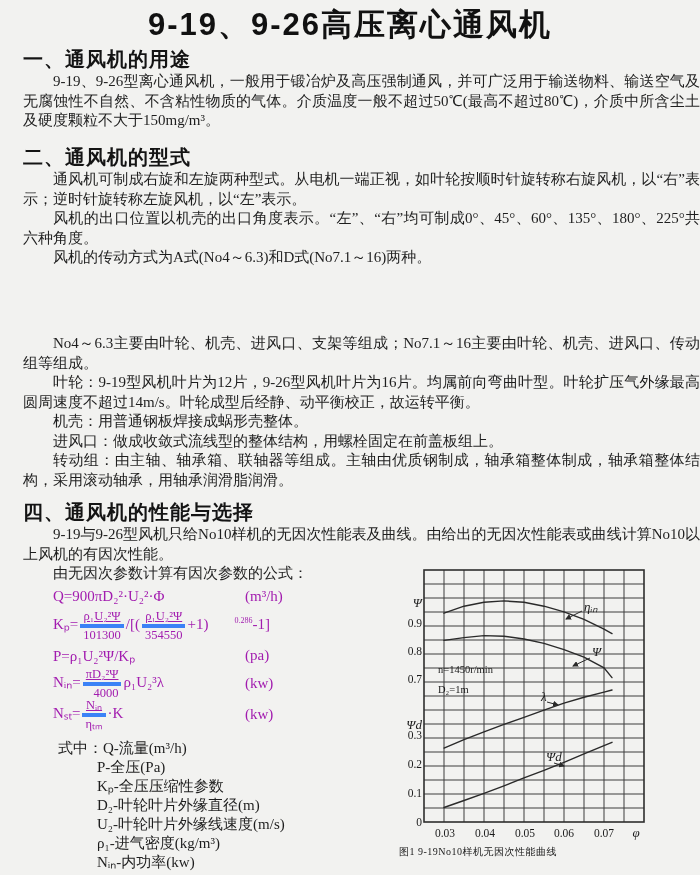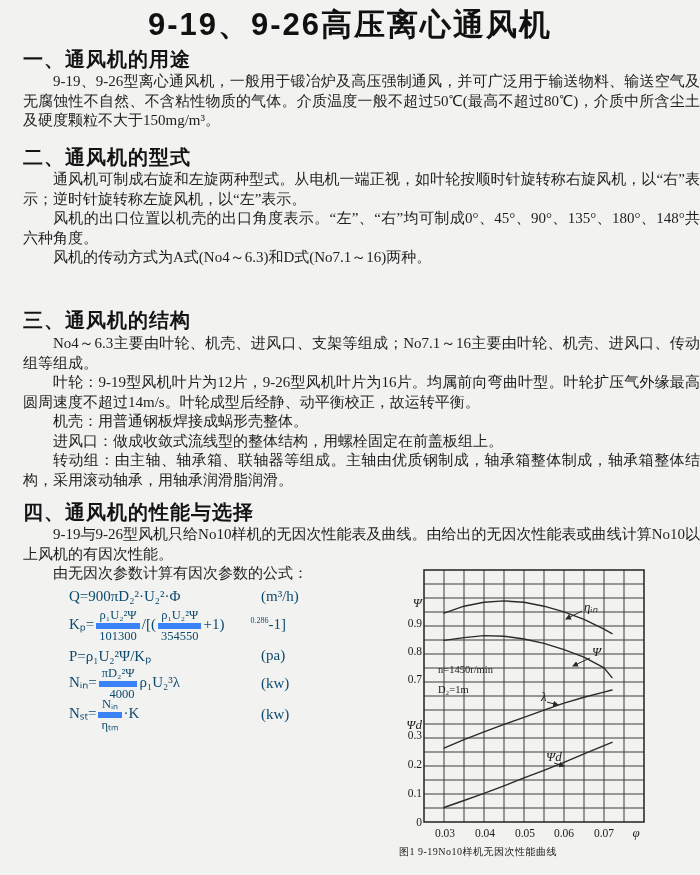--- a/index.html
+++ b/index.html
@@ -18,26 +18,26 @@
     position:absolute;left:23px;margin:0;
     font-family:"Liberation Sans", sans-serif;font-weight:bold;font-size:20px;
     letter-spacing:1px;color:#141414;
   }
   .body{
     position:absolute;left:23px;width:677px;font-size:15px;line-height:19.5px;
     text-align:justify;color:#1e1e1e;
   }
   .body p{margin:0;text-indent:2em;}
   
-  .formulas{position:absolute;left:69px;top:584px;width:340px;font-size:15px;color:#0c4a6e;}
+  .formulas{position:absolute;left:53px;top:584px;width:340px;font-size:15px;color:#a21caf;}
   .frow{position:relative;display:flex;align-items:center;}
   .fx{white-space:nowrap;}
   .unit{position:absolute;left:192px;white-space:nowrap;}
   .frac{display:inline-block;vertical-align:middle;text-align:center;font-size:12.5px;line-height:1.15;margin:0 2px;}
-  .frac .num{display:block;border-bottom:6px solid #3b82f6;padding:0 3px;}
+  .frac .num{display:block;border-bottom:4px solid #3b82f6;padding:0 3px;text-decoration:underline;}
   .frac .den{display:block;padding:0 3px;text-align:right;}
   .fx sup{font-size:8px;vertical-align:super;margin-left:26px;}
   
   .legend{position:absolute;left:58px;top:739px;font-size:15px;line-height:19px;color:#1e1e1e;}
   .legend .li{padding-left:39px;}
   
   .chart{position:absolute;left:398px;top:563px;}
   .chart svg{display:block;}
   .gridline{stroke:#3c3c3c;stroke-width:1;}
   .gridframe{fill:none;stroke:#2e2e2e;stroke-width:1.6;}
@@ -59,25 +59,24 @@
   <h1>9-19、9-26高压离心通风机</h1>
 
   <h2 class="sh" style="top:46px">一、通风机的用途</h2>
   <div class="body" style="top:72px">
     <p>9-19、9-26型离心通风机，一般用于锻冶炉及高压强制通风，并可广泛用于输送物料、输送空气及无腐蚀性不自然、不含粘性物质的气体。介质温度一般不超过50℃(最高不超过80℃)，介质中所含尘土及硬度颗粒不大于150mg/m³。</p>
   </div>
 
   <h2 class="sh" style="top:144px">二、通风机的型式</h2>
   <div class="body" style="top:170px">
     <p>通风机可制成右旋和左旋两种型式。从电机一端正视，如叶轮按顺时针旋转称右旋风机，以“右”表示；逆时针旋转称左旋风机，以“左”表示。</p>
-    <p>风机的出口位置以机壳的出口角度表示。“左”、“右”均可制成0°、45°、90°、135°、180°、148°共六种角度。</p>
+    <p>风机的出口位置以机壳的出口角度表示。“左”、“右”均可制成0°、45°、60°、135°、180°、225°共六种角度。</p>
     <p>风机的传动方式为A式(No4～6.3)和D式(No7.1～16)两种。</p>
   </div>
 
-  <h2 class="sh" style="top:307px">三、通风机的结构</h2>
   <div class="body" style="top:334px">
     <p>No4～6.3主要由叶轮、机壳、进风口、支架等组成；No7.1～16主要由叶轮、机壳、进风口、传动组等组成。</p>
     <p>叶轮：9-19型风机叶片为12片，9-26型风机叶片为16片。均属前向弯曲叶型。叶轮扩压气外缘最高圆周速度不超过14m/s。叶轮成型后经静、动平衡校正，故运转平衡。</p>
     <p>机壳：用普通钢板焊接成蜗形壳整体。</p>
     <p>进风口：做成收敛式流线型的整体结构，用螺栓固定在前盖板组上。</p>
     <p>转动组：由主轴、轴承箱、联轴器等组成。主轴由优质钢制成，轴承箱整体制成，轴承箱整体结构，采用滚动轴承，用轴承润滑脂润滑。</p>
   </div>
 
   <h2 class="sh" style="top:499px">四、通风机的性能与选择</h2>
   <div class="body" style="top:525px">
@@ -106,20 +105,29 @@
       <span class="unit">(kw)</span>
     </div>
     <div class="frow" style="height:31px">
       <span class="fx">
         <span>Nₛₜ=</span><span class="frac"><span class="num">Nᵢₙ</span><span class="den">ηₜₘ</span></span><span>·K</span>
       </span>
       <span class="unit">(kw)</span>
     </div>
   </div>
 
+  <div class="legend">
+    <div><span>式中：</span><span>Q-流量(m³/h)</span></div>
+    <div class="li">P-全压(Pa)</div>
+    <div class="li">Kₚ-全压压缩性参数</div>
+    <div class="li">D₂-叶轮叶片外缘直径(m)</div>
+    <div class="li">U₂-叶轮叶片外缘线速度(m/s)</div>
+    <div class="li">ρ₁-进气密度(kg/m³)</div>
+    <div class="li">Nᵢₙ-内功率(kw)</div>
+  </div>
 
   <div class="chart">
     <svg width="302" height="282" viewBox="0 0 302 282">
       <defs>
         <marker id="arrow" markerWidth="7" markerHeight="6" refX="5" refY="3" orient="auto">
           <path d="M0,0 L6,3 L0,6 Z" fill="#2a2a2a"></path>
         </marker>
       </defs>
       <g id="grid">
           <line x1="46" y1="7" x2="46" y2="259" class="gridline"></line>

